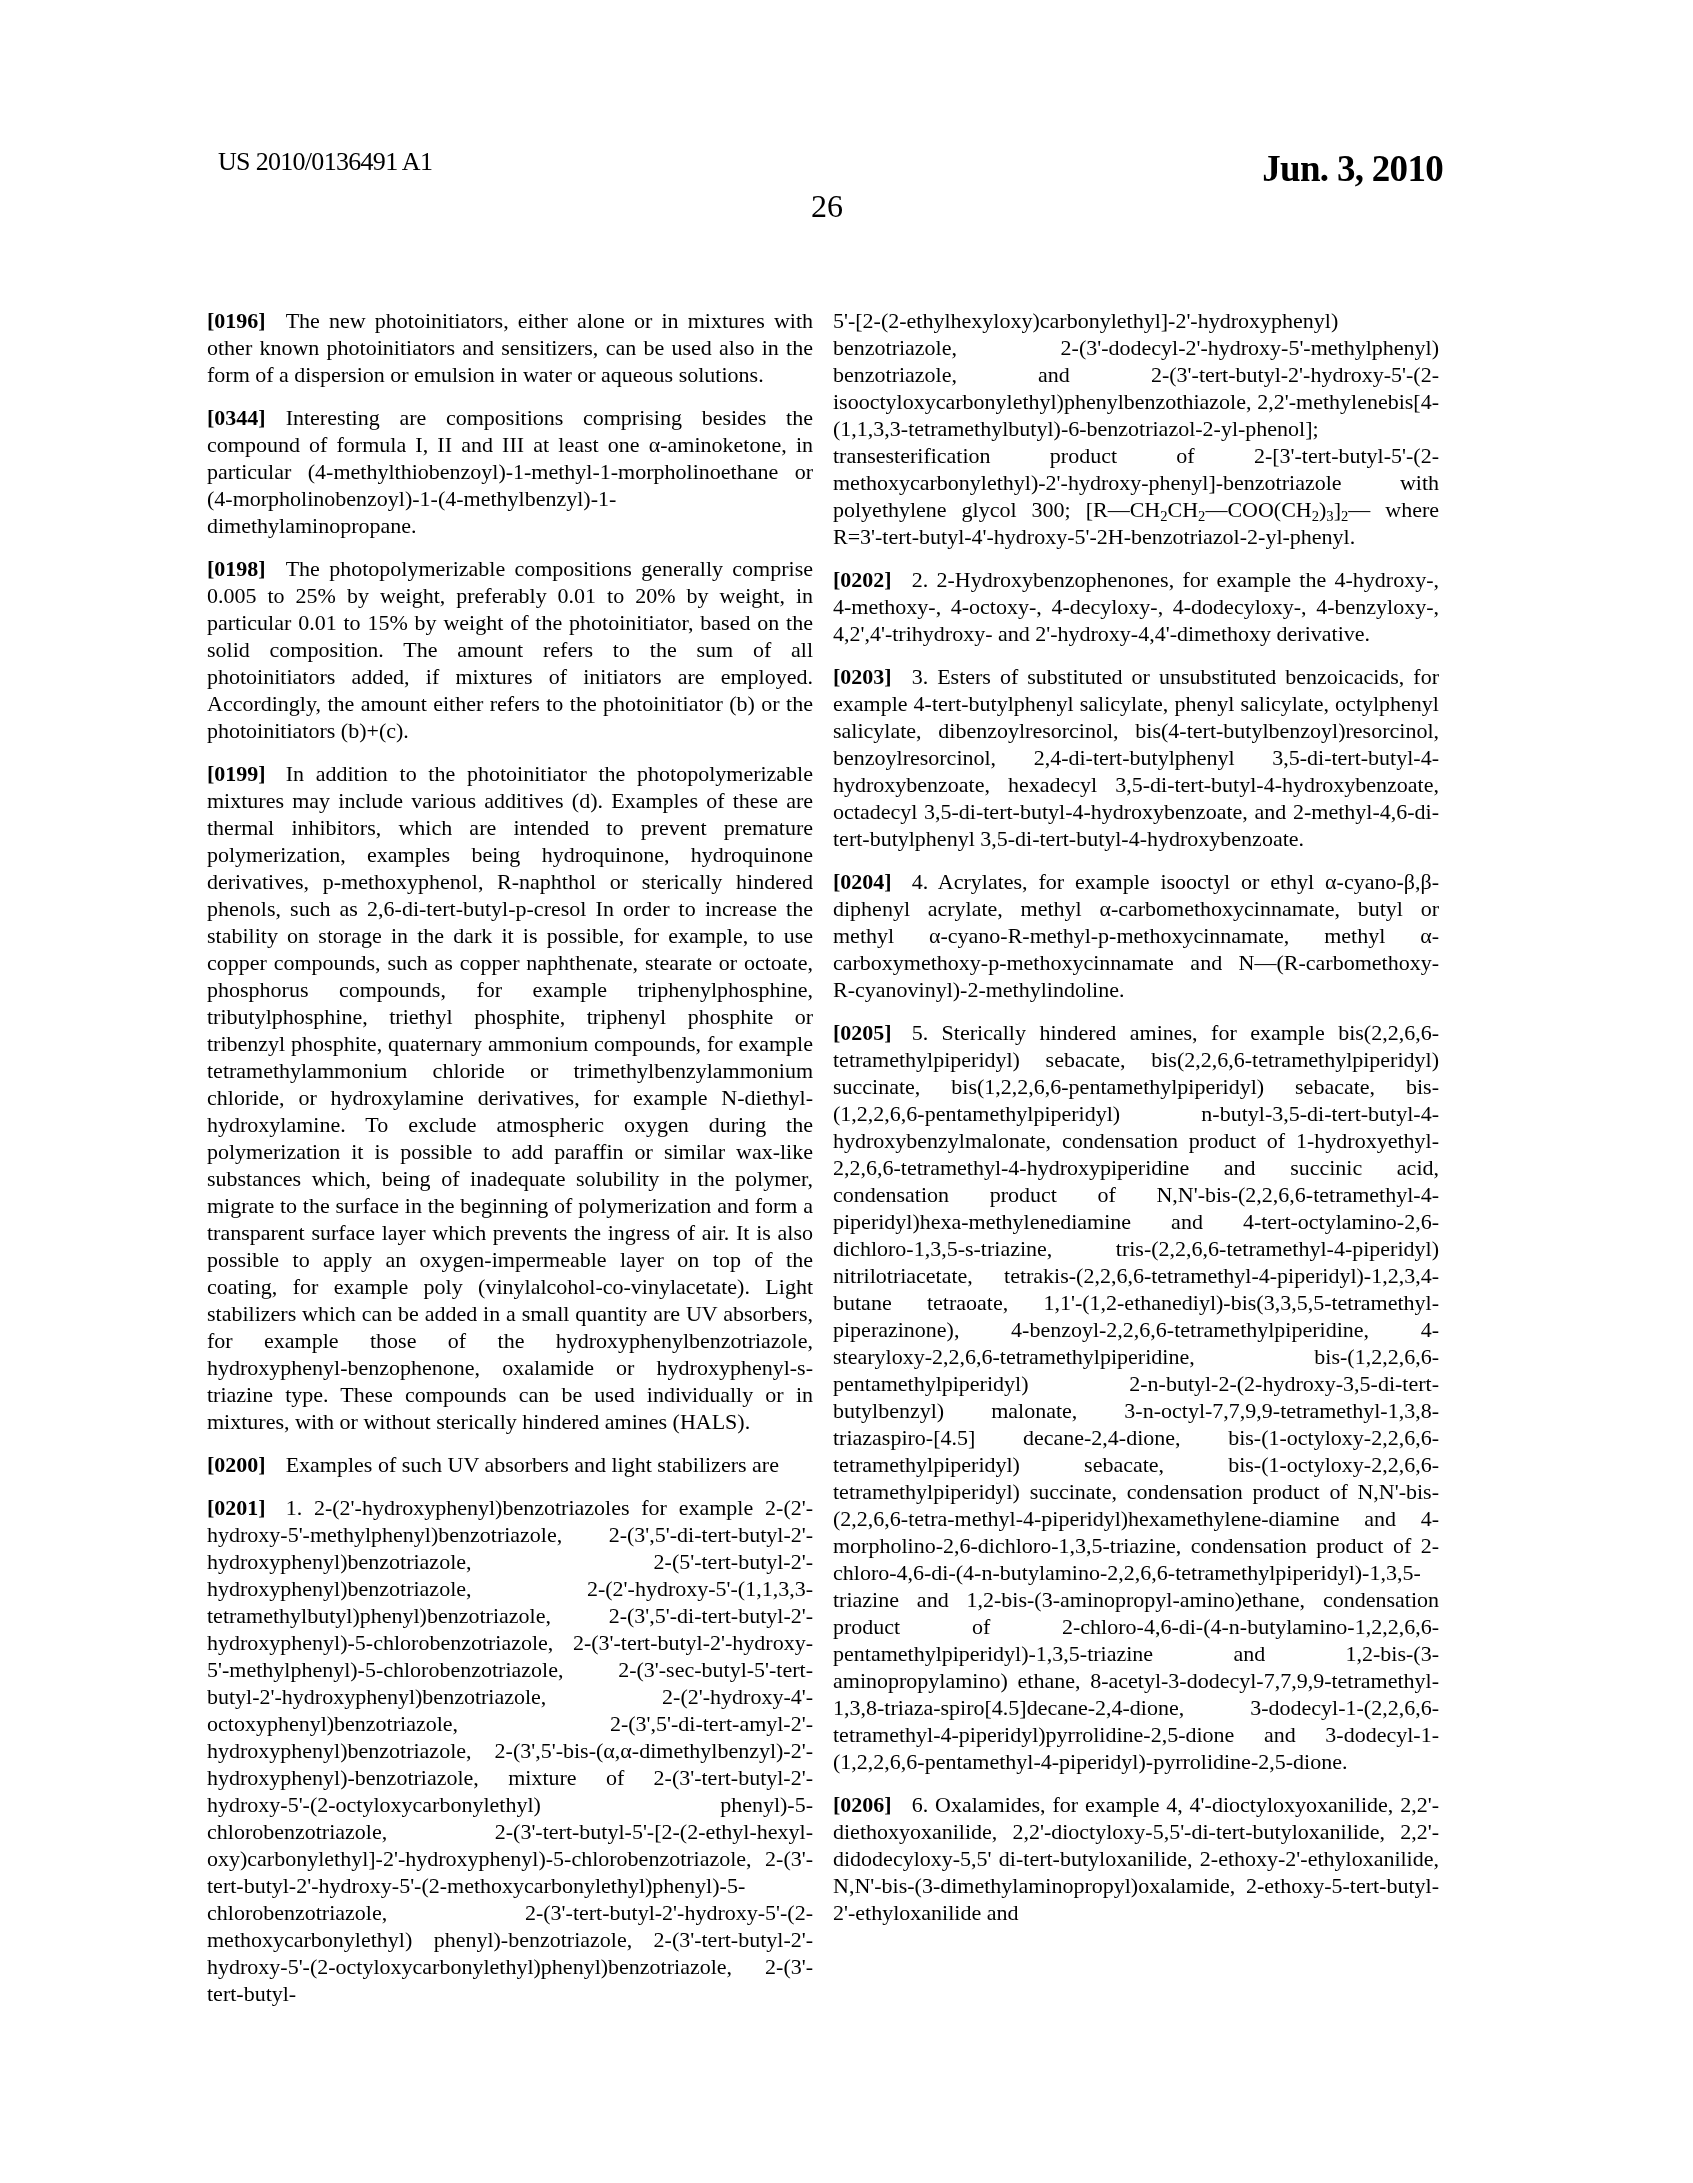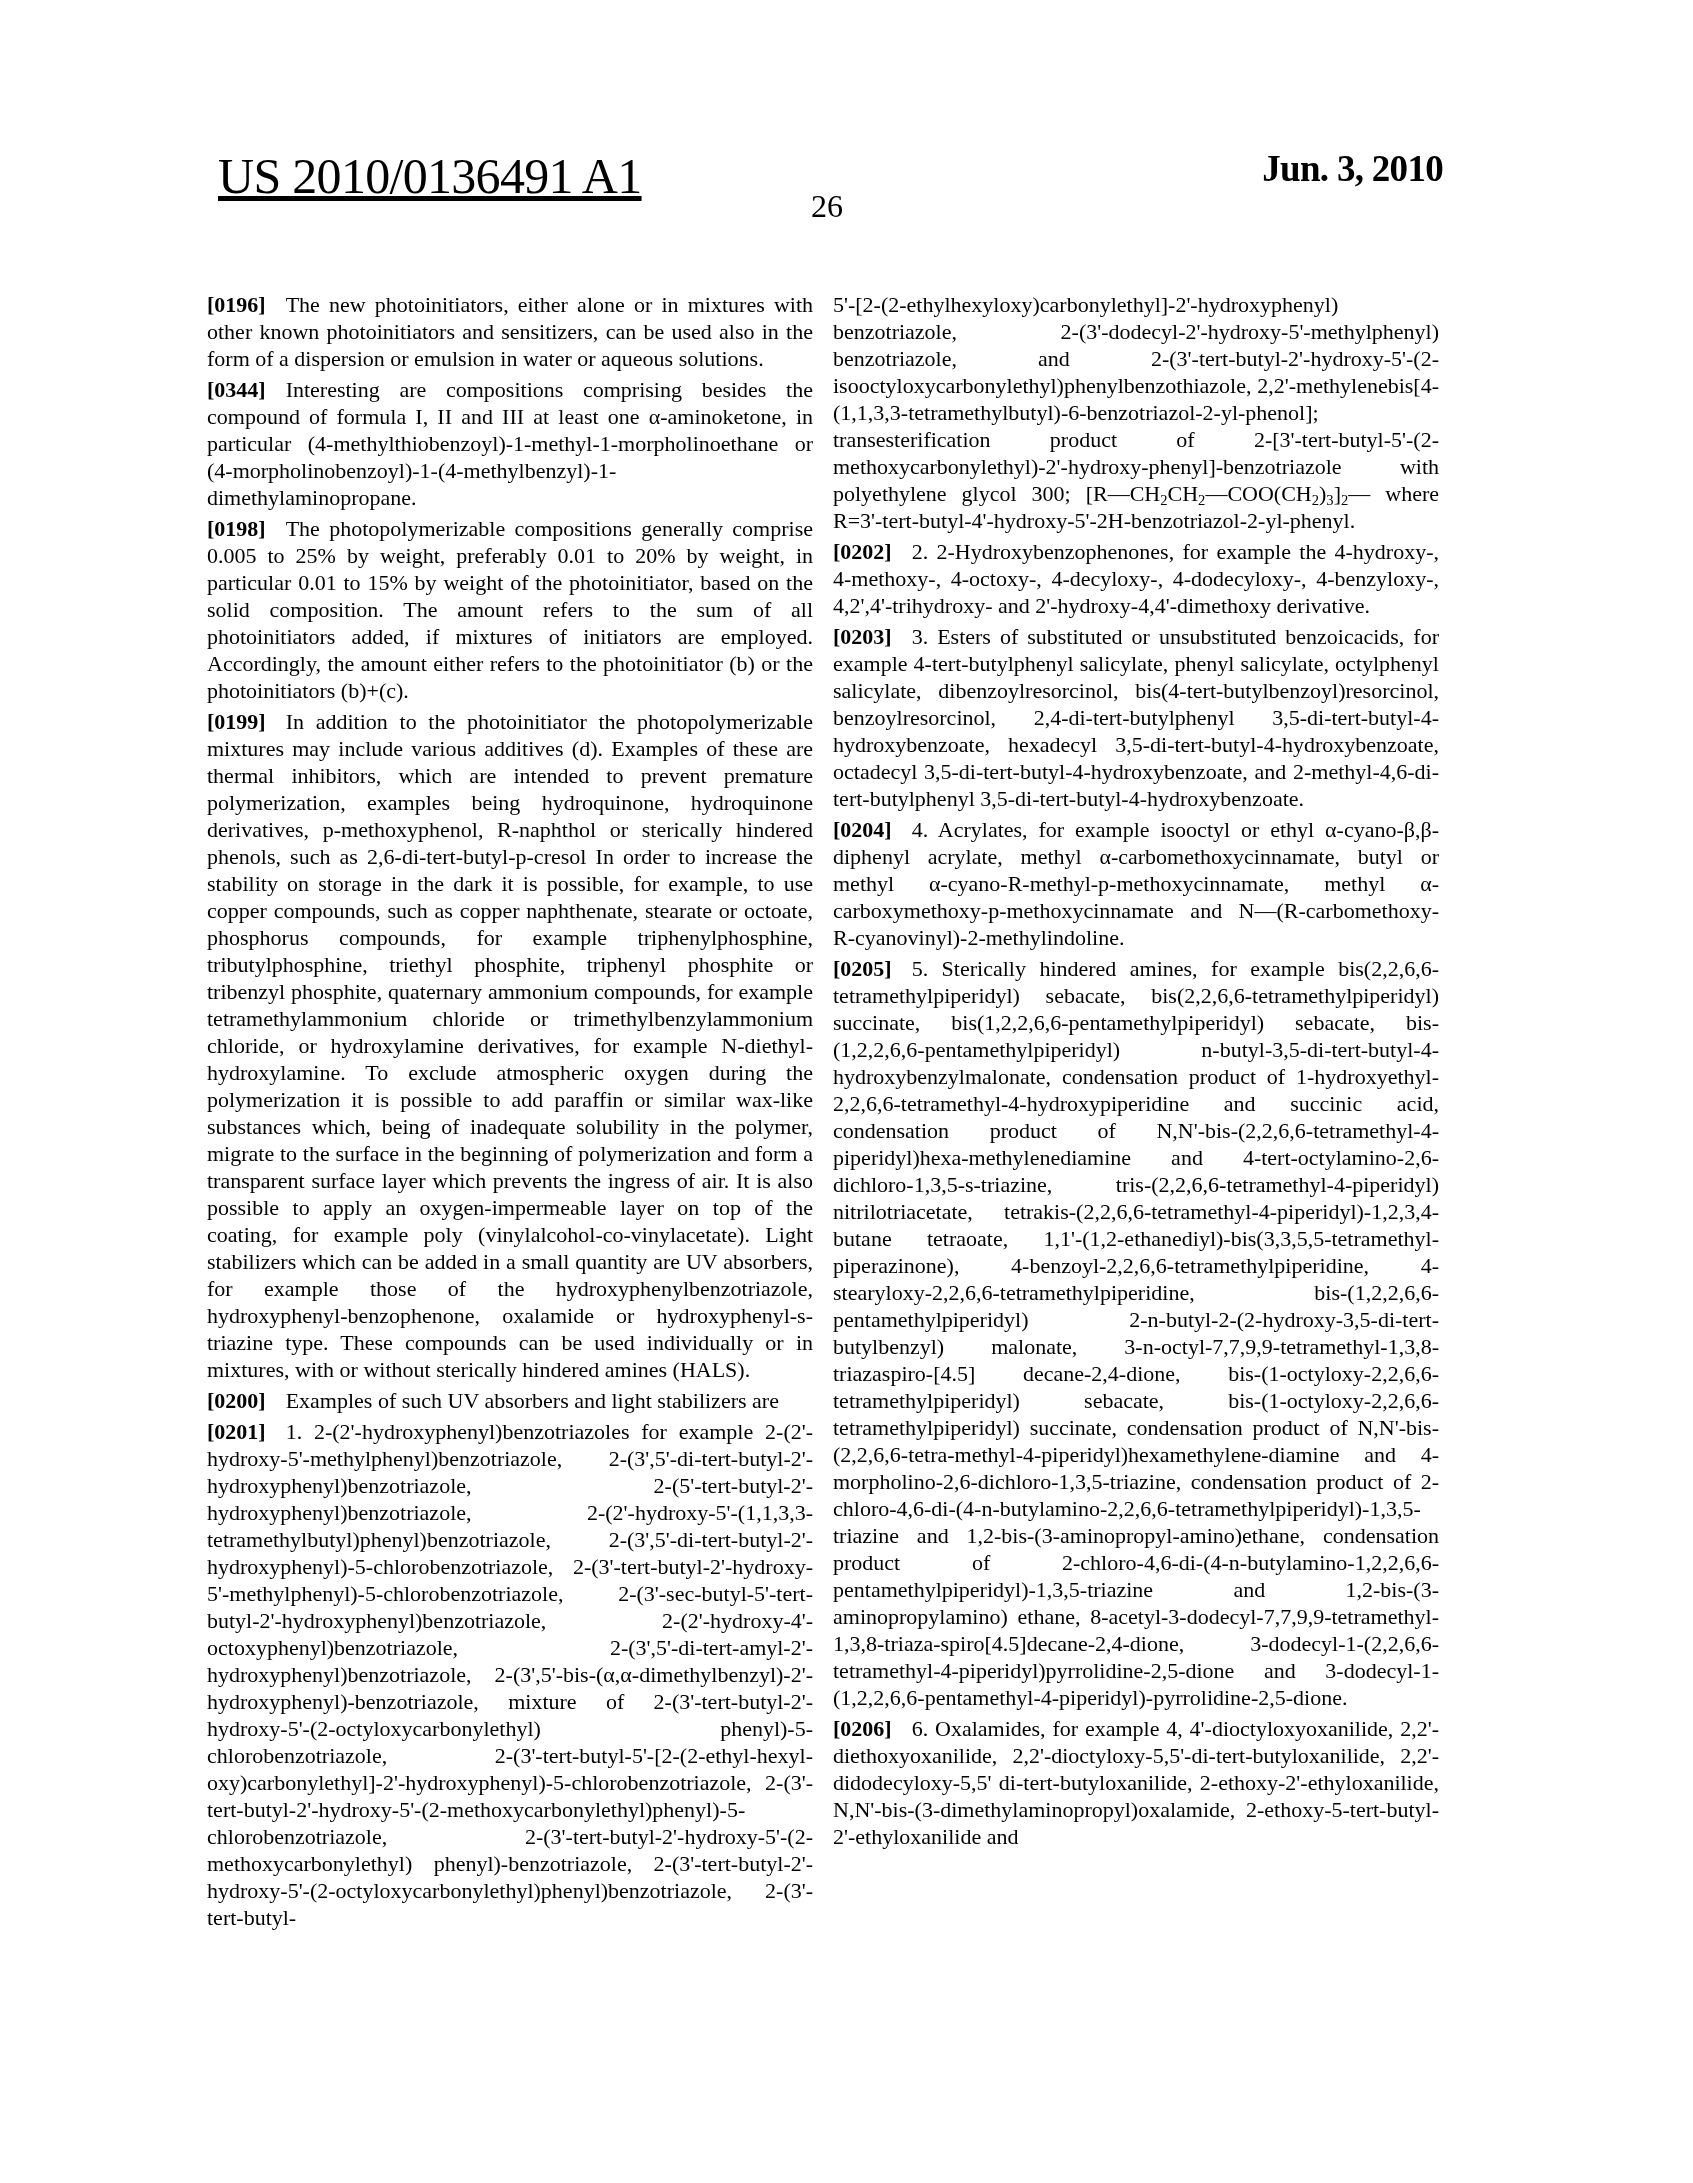--- a/index.html
+++ b/index.html
@@ -1,26 +1,26 @@
 <!DOCTYPE html>
 <html style="font-size:10.6px"><head>
 <meta charset="utf-8">
 <style>
   html, body { margin: 0; padding: 0; background: #ffffff; }
   body {
     width: 1694px; height: 2183px; position: relative; overflow: hidden;
     font-family: "Liberation Serif", "DejaVu Serif", serif; color: #000;
   }
-  .hdr-left { position: absolute; left: 218px; top: 147px; font-size: 50px; letter-spacing: -0.7px; text-decoration: underline; }
+  .hdr-left { position: absolute; left: 218px; top: 147px; font-size: 26px; letter-spacing: -0.7px; }
   .hdr-right { position: absolute; right: 251px; top: 147px; font-size: 37px; letter-spacing: -0.7px; font-weight: bold; }
   .pageno { position: absolute; left: 0; width: 1654px; top: 188px; text-align: center; font-size: 32px; }
   .col { position: absolute; top: 291px; width: 606px; font-size: 22px; line-height: 27px; text-align: justify; hyphens: none; }
   .col.left { left: 207px; }
   .col.right { left: 833px; top: 291px; }
-  .para { margin: 0 0 4px 0; }
+  .para { margin: 16px 0 4px 0; }
   .num { font-weight: bold; margin-right: 20px; }
   sub { font-size: 14.6px; line-height: 0; vertical-align: -4px; }
 </style>
 </head>
 <body>
 
 <div>
   <div class="hdr-left">US 2010/0136491 A1</div>
   <div class="hdr-right">Jun. 3, 2010</div>
   <div class="pageno">26</div>

